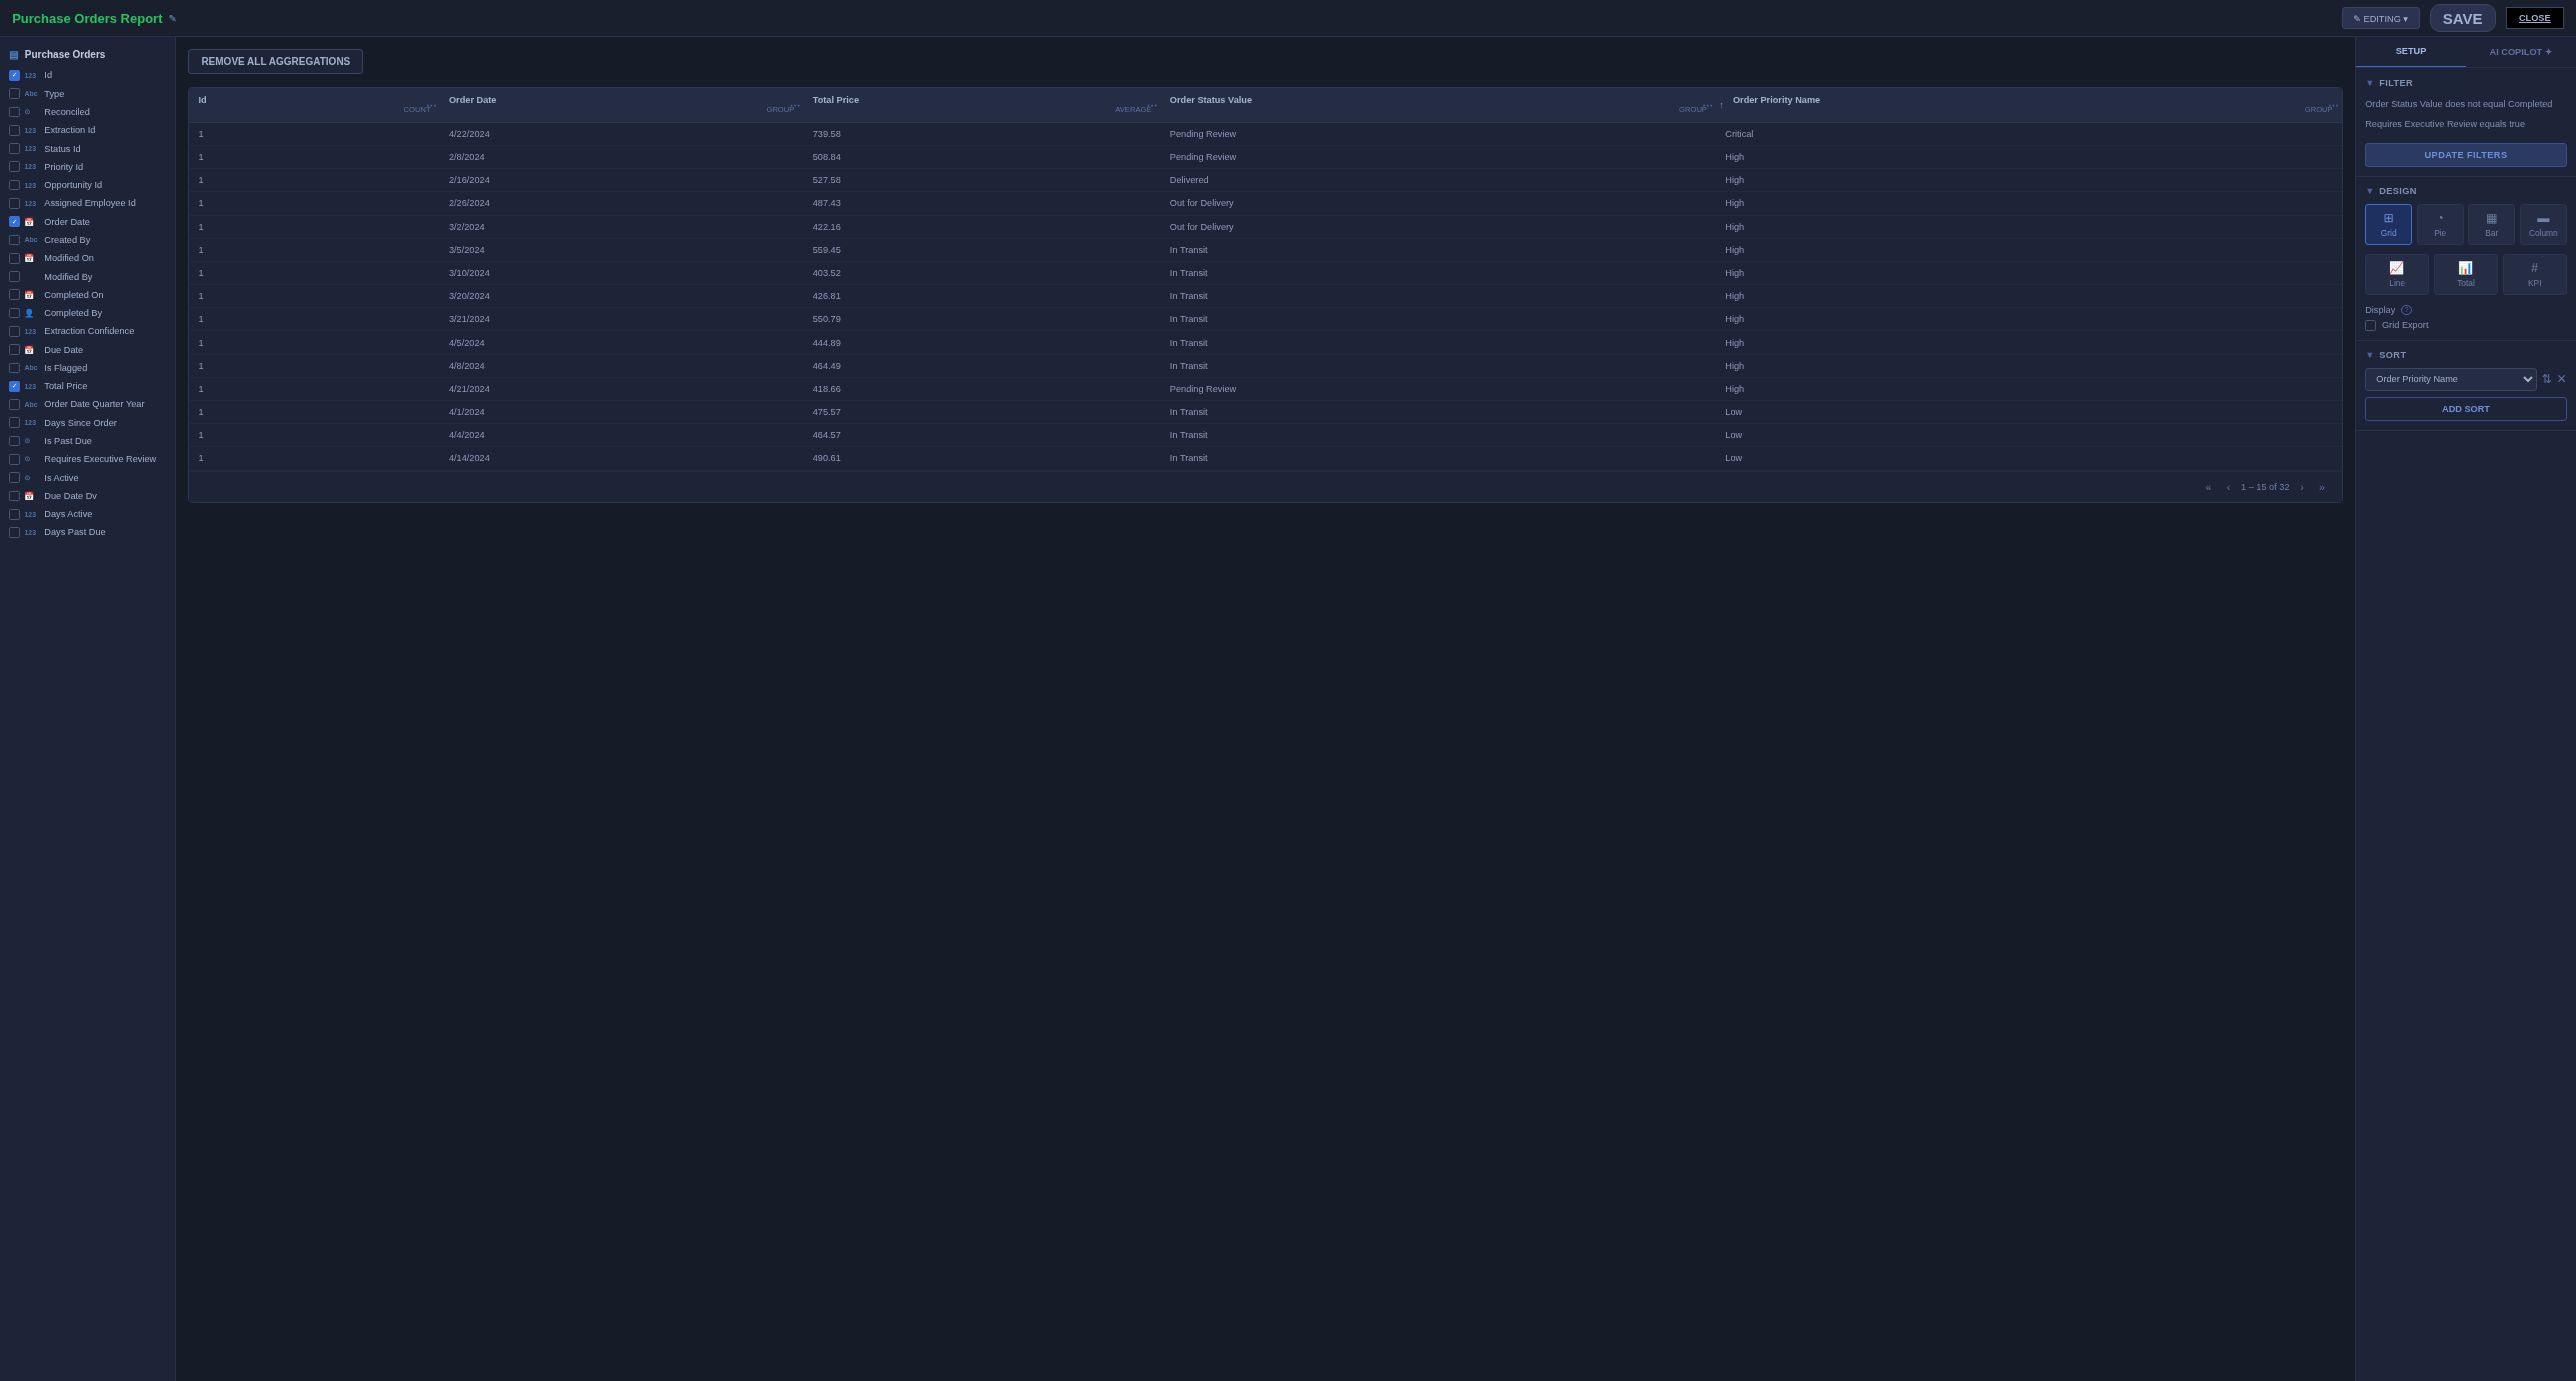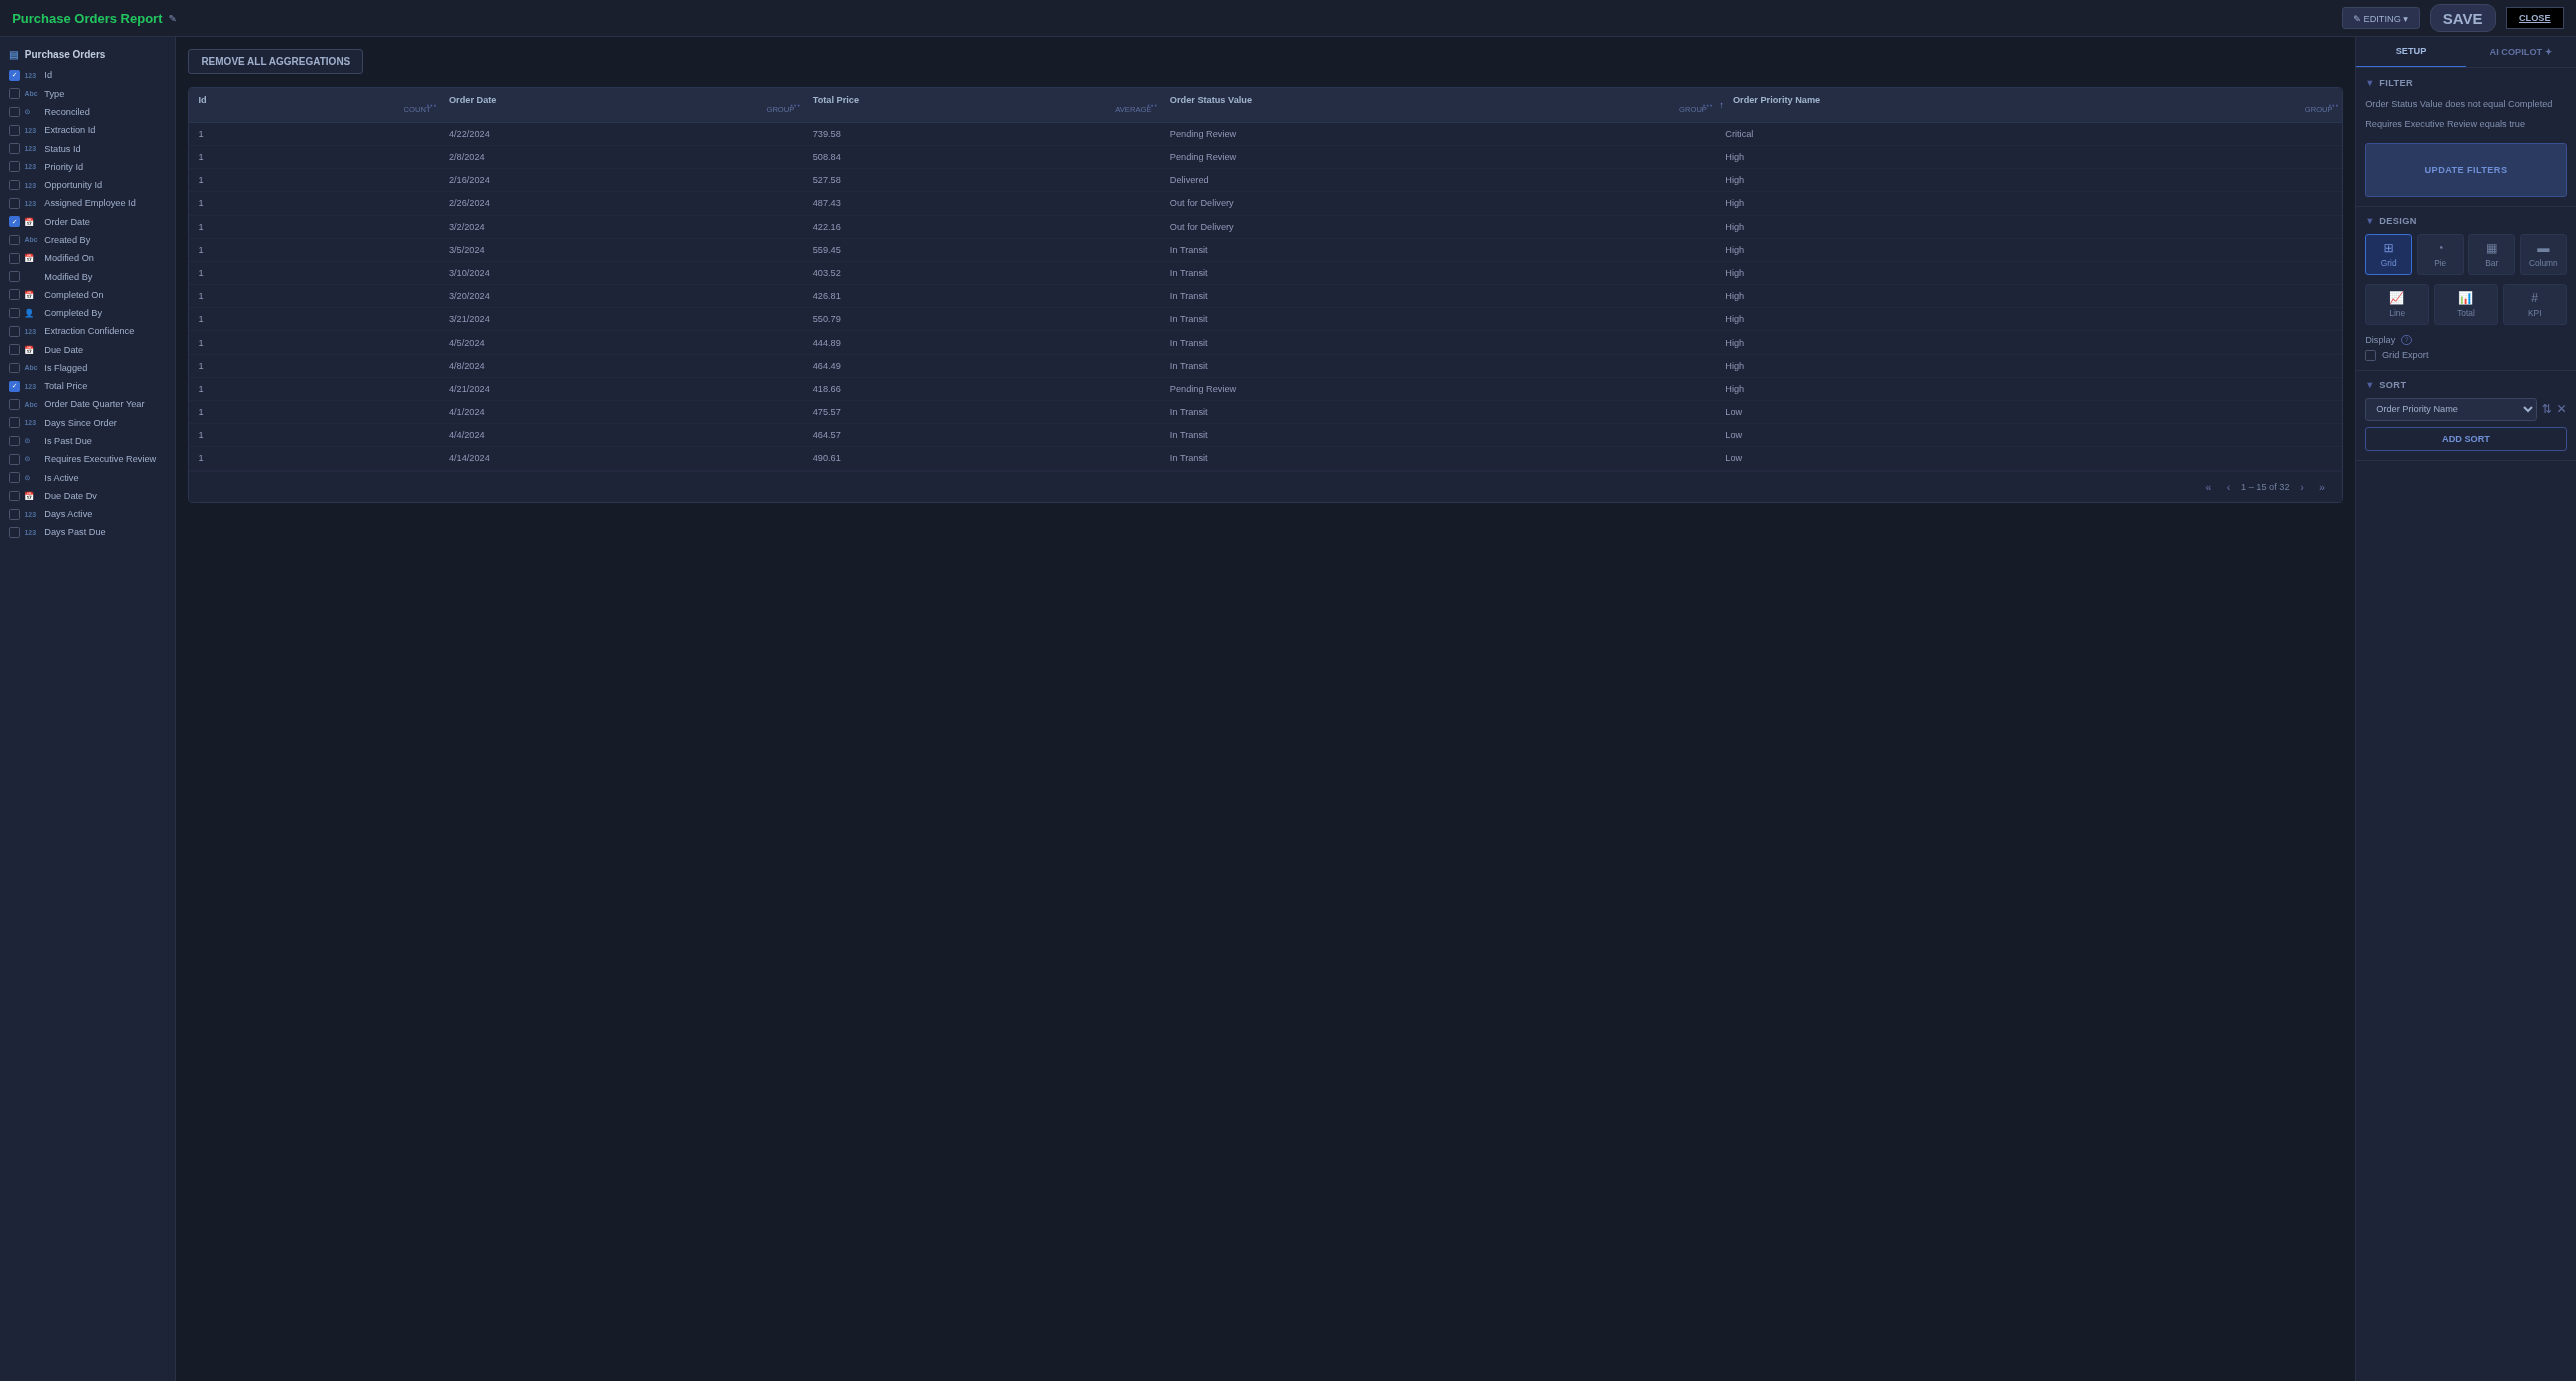--- a/index.html
+++ b/index.html
@@ -308,21 +308,21 @@
 
     .filter-condition {
       font-size: 9.2px;
       color: #8090b0;
       padding: 3.1px 0;
       line-height: 1.5;
     }
 
     .update-filters-btn {
       width: 100%;
-      padding: 21px;
+      padding: 6px;
       background: #2a3a60;
       color: #7090d8;
       border: 0.8px solid #3a5090;
       border-radius: 3.1px;
       cursor: pointer;
       font-size: 9.2px;
       font-weight: 700;
       text-transform: uppercase;
       letter-spacing: 0.4px;
       margin-top: 7.6px;

